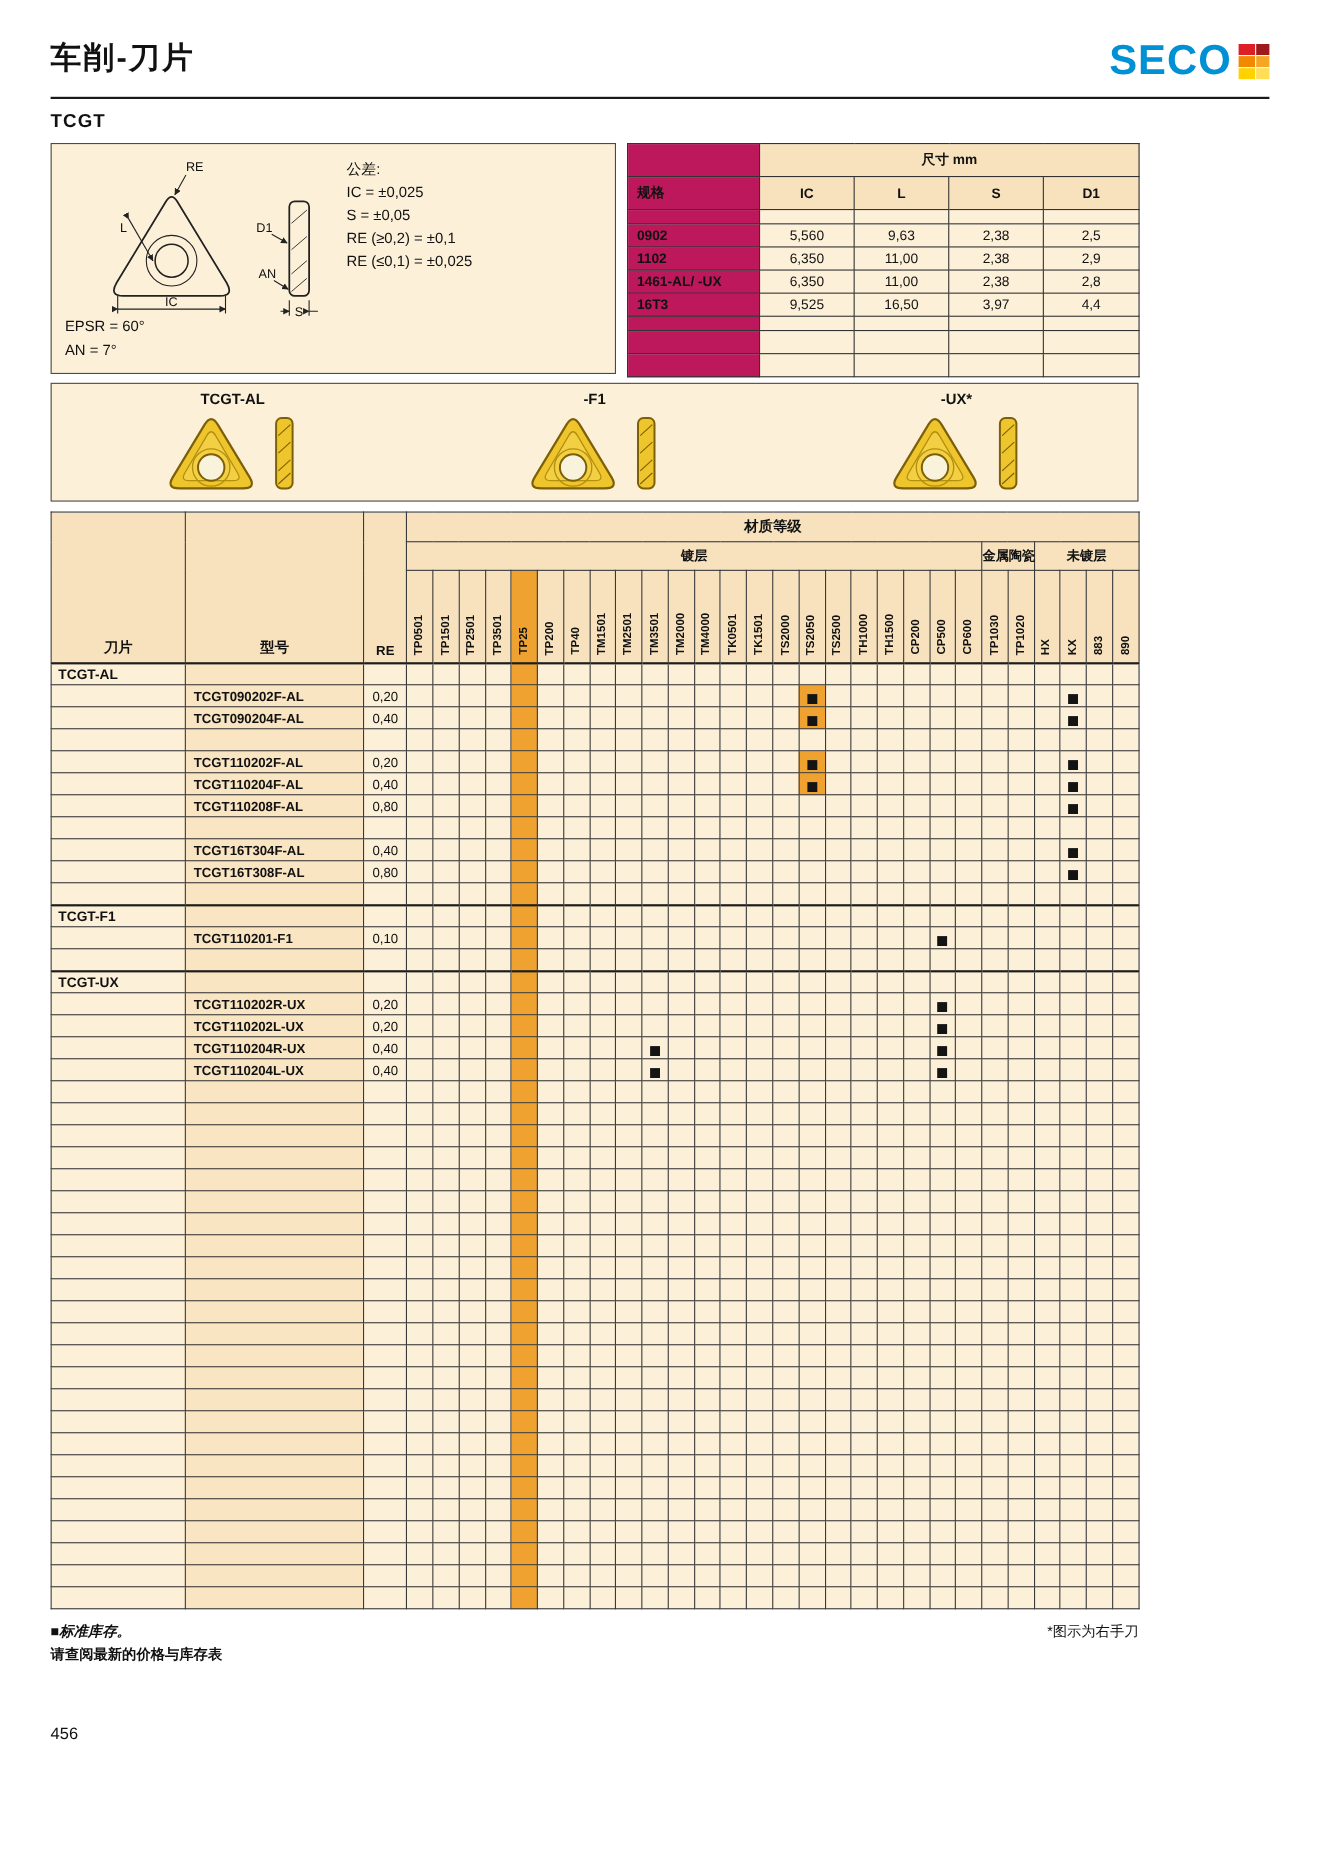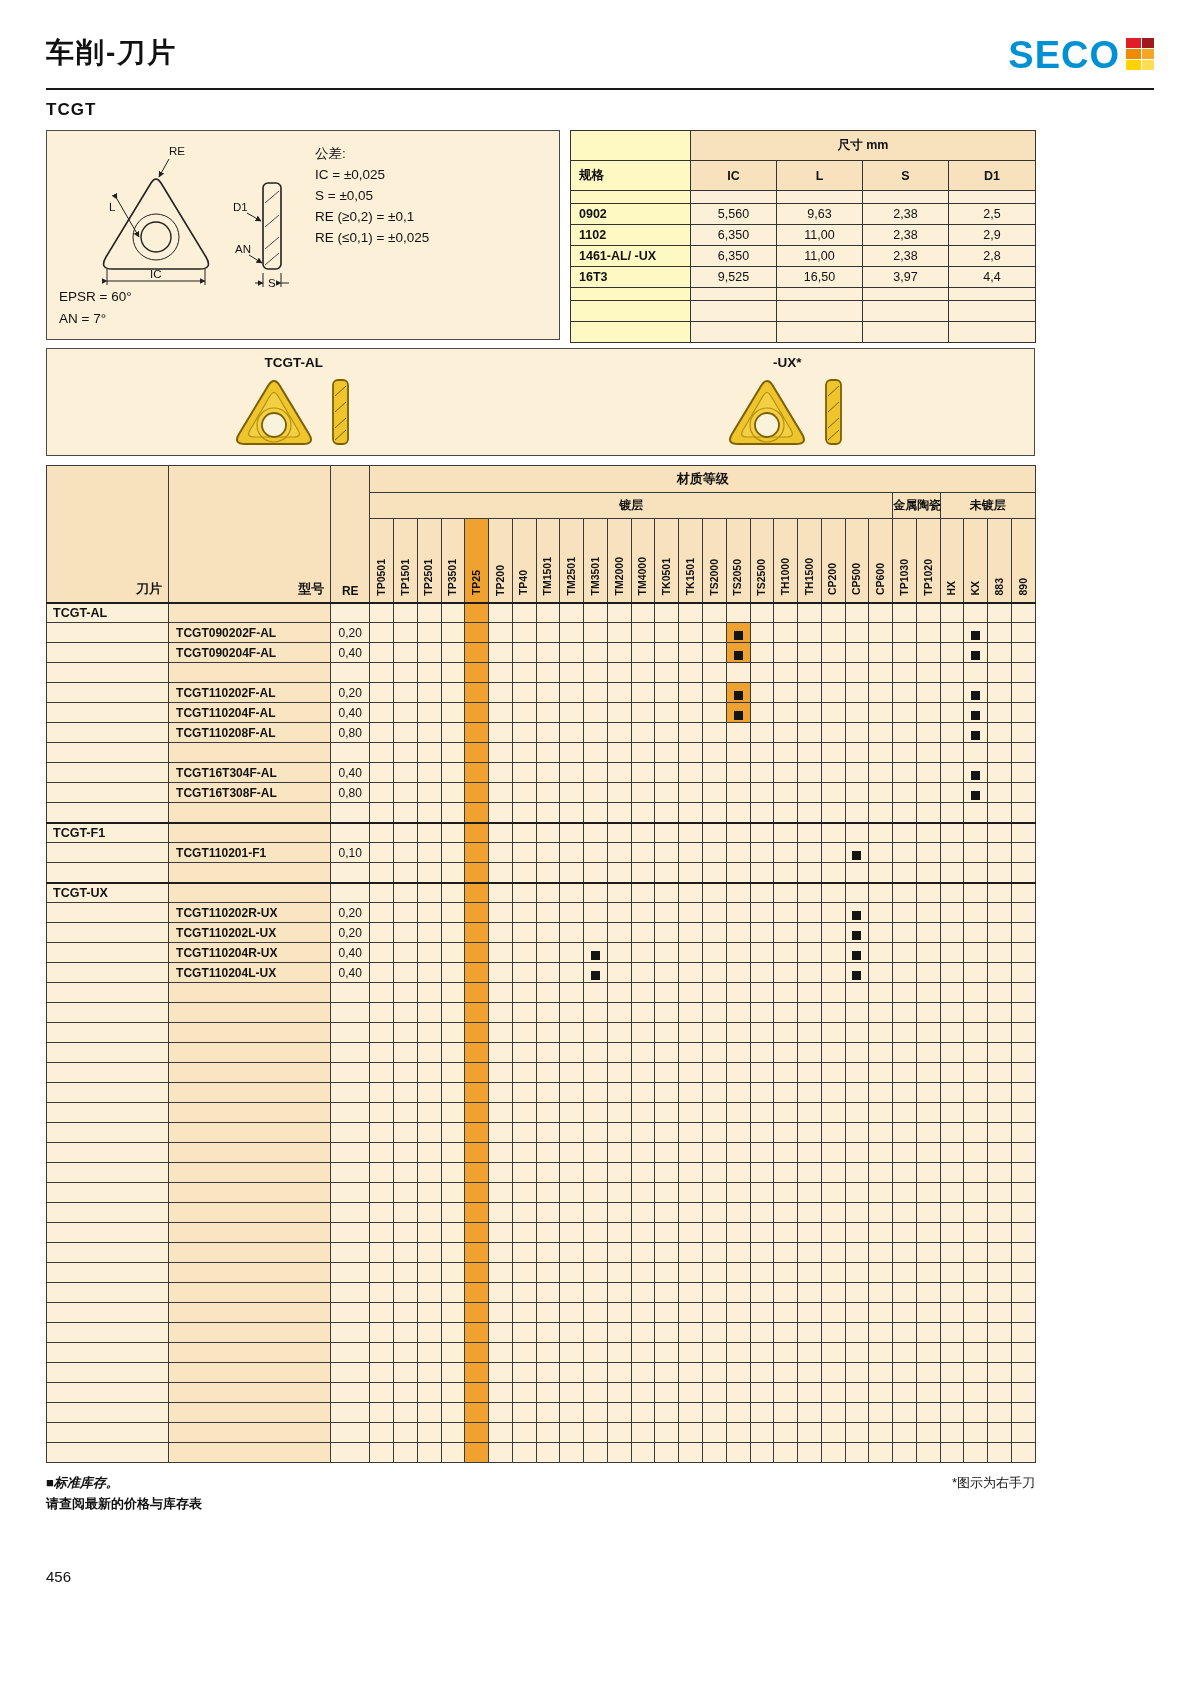--- a/index.html
+++ b/index.html
@@ -2,21 +2,21 @@
 <html><head>
 <meta charset="utf-8">
 <style>
   * { box-sizing: border-box; }
   html,body { margin:0; padding:0; background:#ffffff; }
   body { font-family:"Liberation Sans", sans-serif; color:#111; }
   .page { position:relative; width:1200px; height:1697px; background:#fff; overflow:hidden; }
 
   
   .hdr-title { position:absolute; left:46px; top:34px; font-size:28px; font-weight:bold; letter-spacing:2px; }
-  .logo { position:absolute; right:46px; top:38px; display:flex; align-items:flex-start; }
+  .logo { position:absolute; right:46px; top:38px; display:flex; align-items:flex-end; }
   .logo-text { color:#0090d4; font-size:38px; font-weight:800; letter-spacing:1px; line-height:34px; }
   .logo-mark { display:grid; grid-template-columns:15px 12px; grid-auto-rows:10px; gap:1px; margin-left:6px; }
   .logo-mark div { width:100%; height:100%; }
   .hdr-rule { position:absolute; left:46px; top:88px; width:1108px; height:2px; background:#1a1a1a; }
   .section-title { position:absolute; left:46px; top:100px; font-size:17px; font-weight:bold; letter-spacing:1px; }
 
   
   .panel { position:absolute; background:#fcf0d8; border:1px solid #4a4a4a; }
   .drawing-panel { left:46px; top:130px; width:514px; height:210px; }
   .tol-block { position:absolute; left:268px; top:12px; font-size:13.5px; line-height:21px; }
@@ -24,36 +24,36 @@
   .epsr-line { position:absolute; left:12px; top:158px; font-size:13.5px; }
   .an-line { position:absolute; left:12px; top:180px; font-size:13.5px; }
   .dim-svg { position:absolute; left:4px; top:6px; }
   .dim-svg text { font-size:11.5px; fill:#111; font-family:"Liberation Sans",sans-serif; }
 
   
   .dim-table { position:absolute; left:570px; top:130px; width:465px; border-collapse:collapse; table-layout:fixed; }
   .dim-table th, .dim-table td { border:1px solid #333; font-size:12.5px; padding:0 4px; }
   .dim-table th { background:#f8e2bd; font-weight:bold; text-align:center; }
   .dim-table td { background:#fcf0d8; text-align:center; }
-  .dim-table .spec-col { background:#fef9c3; text-align:left; padding-left:8px; font-weight:bold; }
+  .dim-table .spec-col { background:#be185d; text-align:left; padding-left:8px; font-weight:bold; }
   .dh1 { height:30px;padding-left:20px; } .dh2 { height:30px; } .dgap { height:13px; } .drow { height:21px; }
 
   
   .variants { position:absolute; left:46px; top:348px; width:989px; height:108px; background:#fcf0d8; border:1px solid #4a4a4a; display:flex; }
   .variant { flex:1; display:flex; flex-direction:column; align-items:center; }
   .variant-label { font-size:13.5px; font-weight:bold; margin-top:6px; }
   .variant svg { margin-top:2px; }
 
   
   .grades { position:absolute; left:46px; top:465px; width:990px; border-collapse:collapse; table-layout:fixed; }
   .grades th, .grades td { border:1px solid #3a3a3a; padding:0; }
   .grades thead th { background:#f8e2bd; font-size:13px; font-weight:bold; }
   .grades .hrow1 th { height:27px; }
   .grades .hrow2 th { height:26px; font-size:12px; white-space:nowrap; overflow:visible; }
-  .grades th.corner { vertical-align:bottom; text-align:right; padding:4px 6px; font-size:13px; }
+  .grades th.corner { vertical-align:bottom; text-align:center; padding:4px 6px; font-size:13px; }
   .grades th.corner.re { text-align:center; padding:4px 2px; font-size:12px; }
   .grades th.vert { height:84px; vertical-align:bottom; text-align:center; padding:3px 0; }
   .grades th.vert span { display:inline-block; writing-mode:vertical-rl; transform:rotate(180deg); font-size:10.5px; font-weight:bold; white-space:nowrap; line-height:1.1; }
   .grades th.hl, .grades td.hlcol { background:#efa22f !important; }
   .grades tbody tr { height:20px; }
   .grades tbody td { background:#fcf0d8; font-size:12px; height:20px; }
   .grades td.c-insert { background:#fcf0d8; font-weight:bold; font-size:12.5px; padding-left:6px; }
   .grades td.c-model { background:#f9e5c2; font-weight:bold; padding-left:7px; white-space:nowrap; }
   .grades td.c-re { text-align:center; }
   .grades tr.group-row td { border-top:2px solid #1d1d1d; }
@@ -229,20 +229,26 @@
           <td></td>
           <td></td>
           <td></td>
         </tr>
   </tbody>
     </table>
 
   <div class="variants">
     <div class="variant">
       <div class="variant-label">TCGT-AL</div>
+      <svg width="130" height="82">
+          <use href="#insert-ico"></use>
+        </svg>
+    </div>
+    <div class="variant">
+      <div class="variant-label">-F1</div>
       <svg width="130" height="82">
           <use href="#insert-ico"></use>
         </svg>
     </div>
     <div class="variant">
       <div class="variant-label">-UX*</div>
       <svg width="130" height="82">
           <use href="#insert-ico"></use>
         </svg>
     </div>

